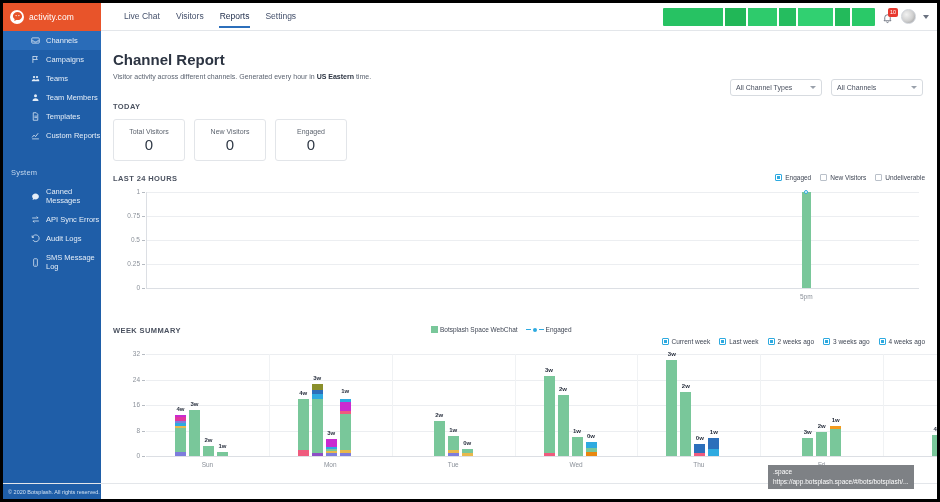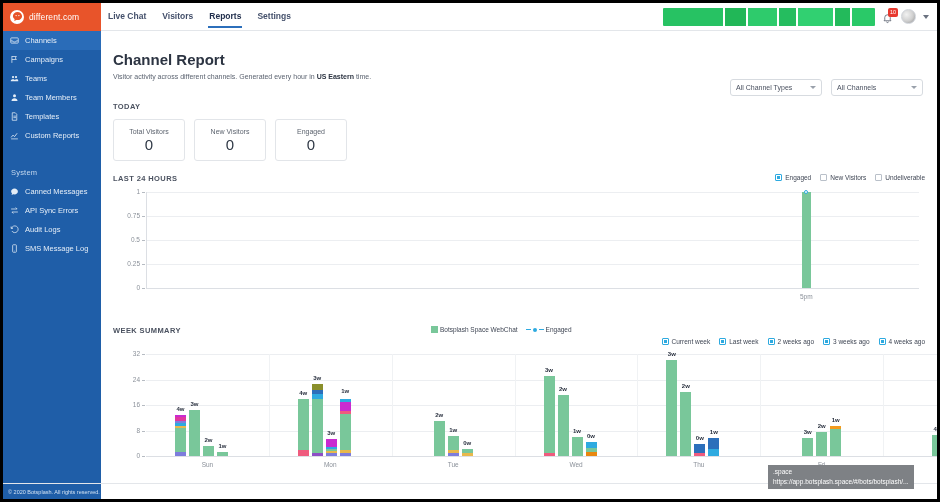--- a/index.html
+++ b/index.html
@@ -29,21 +29,21 @@
     flex: 0 0 98px;
   }
   .brand-logo {
     width: 14px; height: 14px; border-radius: 50%;
     background: #ffffff; position: relative;
     display:flex; align-items:center; justify-content:center;
   }
   .brand-logo svg { display:block; }
   .brand-name { color: #fff; font-size: 8.5px; letter-spacing: .1px; }
 
-  .navtabs { display: flex; align-items: center; gap: 14px; margin-left: 6px; font-weight: bold; }
+  .navtabs { display: flex; align-items: center; gap: 14px; margin-left: 22px; }
   .navtab {
     font-size: 8.5px; color: #44506b; padding: 6px 1px 5px;
     border-bottom: 2px solid transparent; cursor: pointer; white-space: nowrap;
   }
   .navtab.active { color: #22304d; border-bottom-color: #2c6fbb; }
 
   .topright {
     margin-left: auto; display: flex; align-items: center; gap: 7px;
     padding-right: 8px;
   }
@@ -72,21 +72,21 @@
   
   .sidebar {
     position: absolute; left: 0; top: 28px; width: 98px; bottom: 16px;
     background: #1f5ea8;
   }
   .side-head {
     color: #c3d7ee; font-size: 7.5px; padding: 9px 0 5px 8px; letter-spacing: .2px;
   }
   .side-item {
     display: flex; align-items: center; gap: 6px;
-    padding: 5px 0 5px 7px; color: #e4edf7; font-size: 7.5px; cursor: pointer;
+    padding: 5px 0 5px 28px; color: #e4edf7; font-size: 7.5px; cursor: pointer;
   }
   .side-item.active { background: #2a6cb8; }
   .side-icon { width: 9px; display:flex; align-items:center; justify-content:center; }
   .side-icon svg { display: block; }
   .side-gap { height: 14px; }
 
   
   .main {
     position: absolute; left: 98px; top: 28px; right: 0; bottom: 16px;
     background: #ffffff; overflow: hidden;
@@ -186,21 +186,21 @@
 
   <div class="topbar">
     <div class="brand">
       <span class="brand-logo">
         <svg width="11" height="11" viewBox="0 0 24 24">
             <path fill="#e8542a" d="M12 2C6.5 2 2 5.9 2 10.7c0 2.7 1.5 5.1 3.8 6.7L5 22l4.6-2.4c.8.2 1.6.3 2.4.3 5.5 0 10-3.9 10-8.7S17.5 2 12 2z"></path>
             <circle cx="9" cy="10" r="1.5" fill="#fff"></circle>
             <circle cx="15" cy="10" r="1.5" fill="#fff"></circle>
           </svg>
       </span>
-      <span class="brand-name">different.com</span>
+      <span class="brand-name">activity.com</span>
     </div>
 
     <div class="navtabs">
       <div class="navtab">Live Chat</div>
       <div class="navtab">Visitors</div>
       <div class="navtab active">Reports</div>
       <div class="navtab">Settings</div>
     </div>
 
     <div class="topright">

